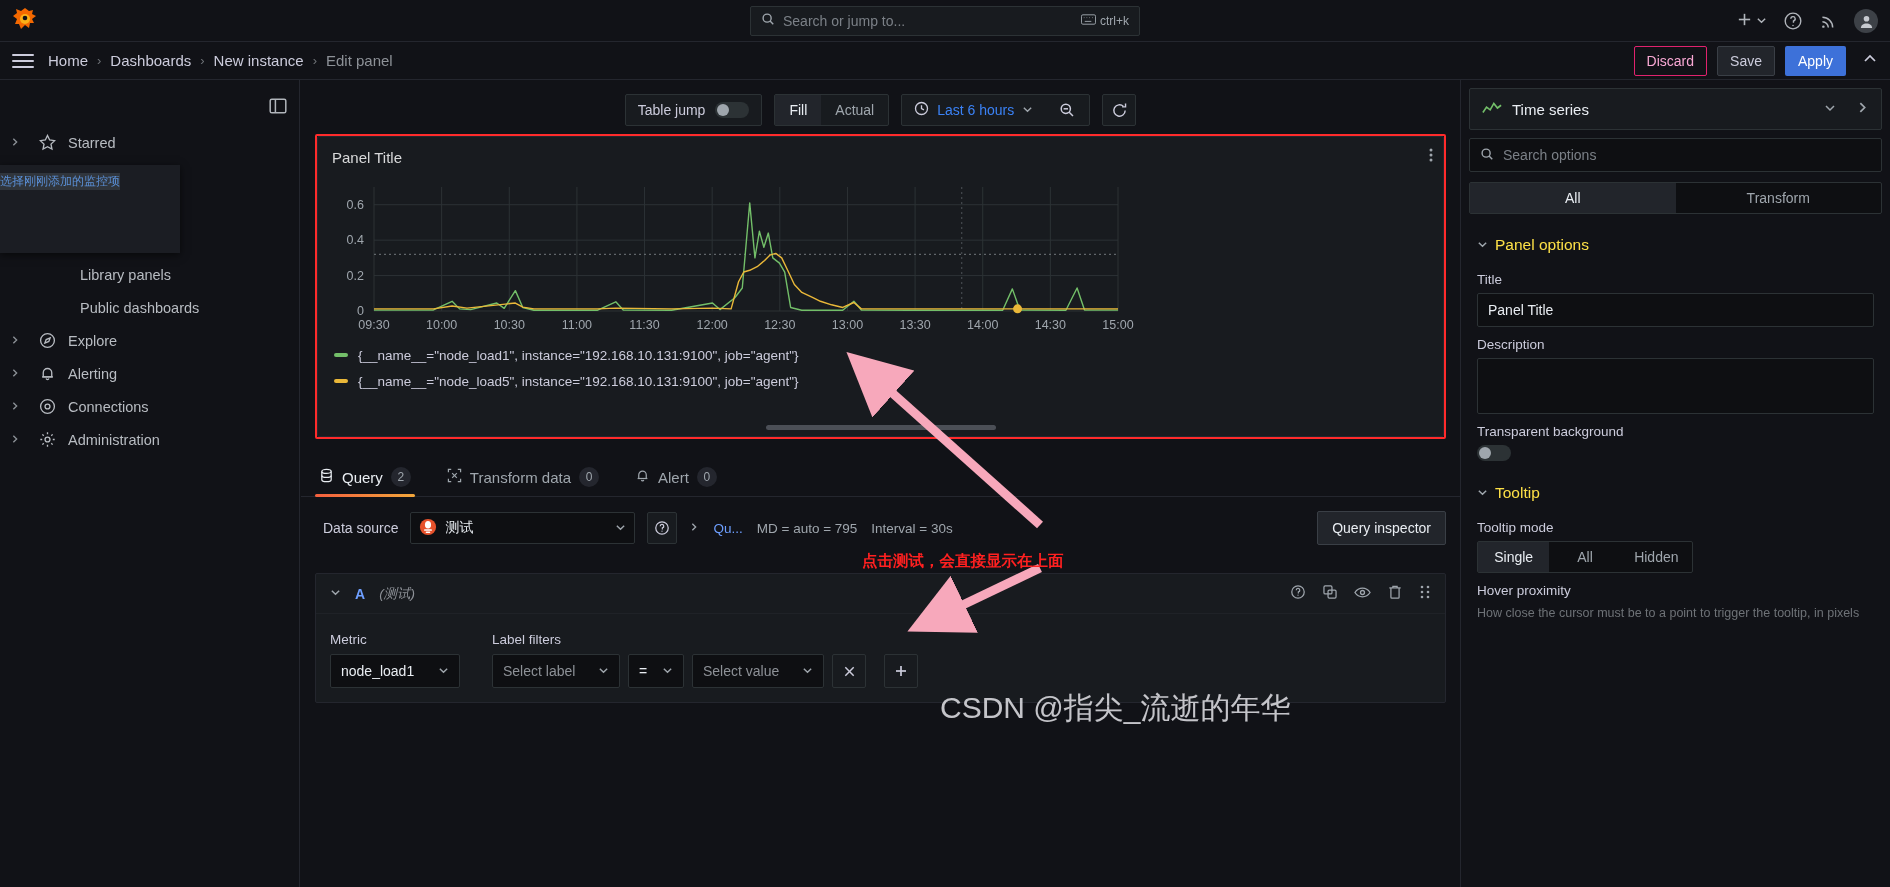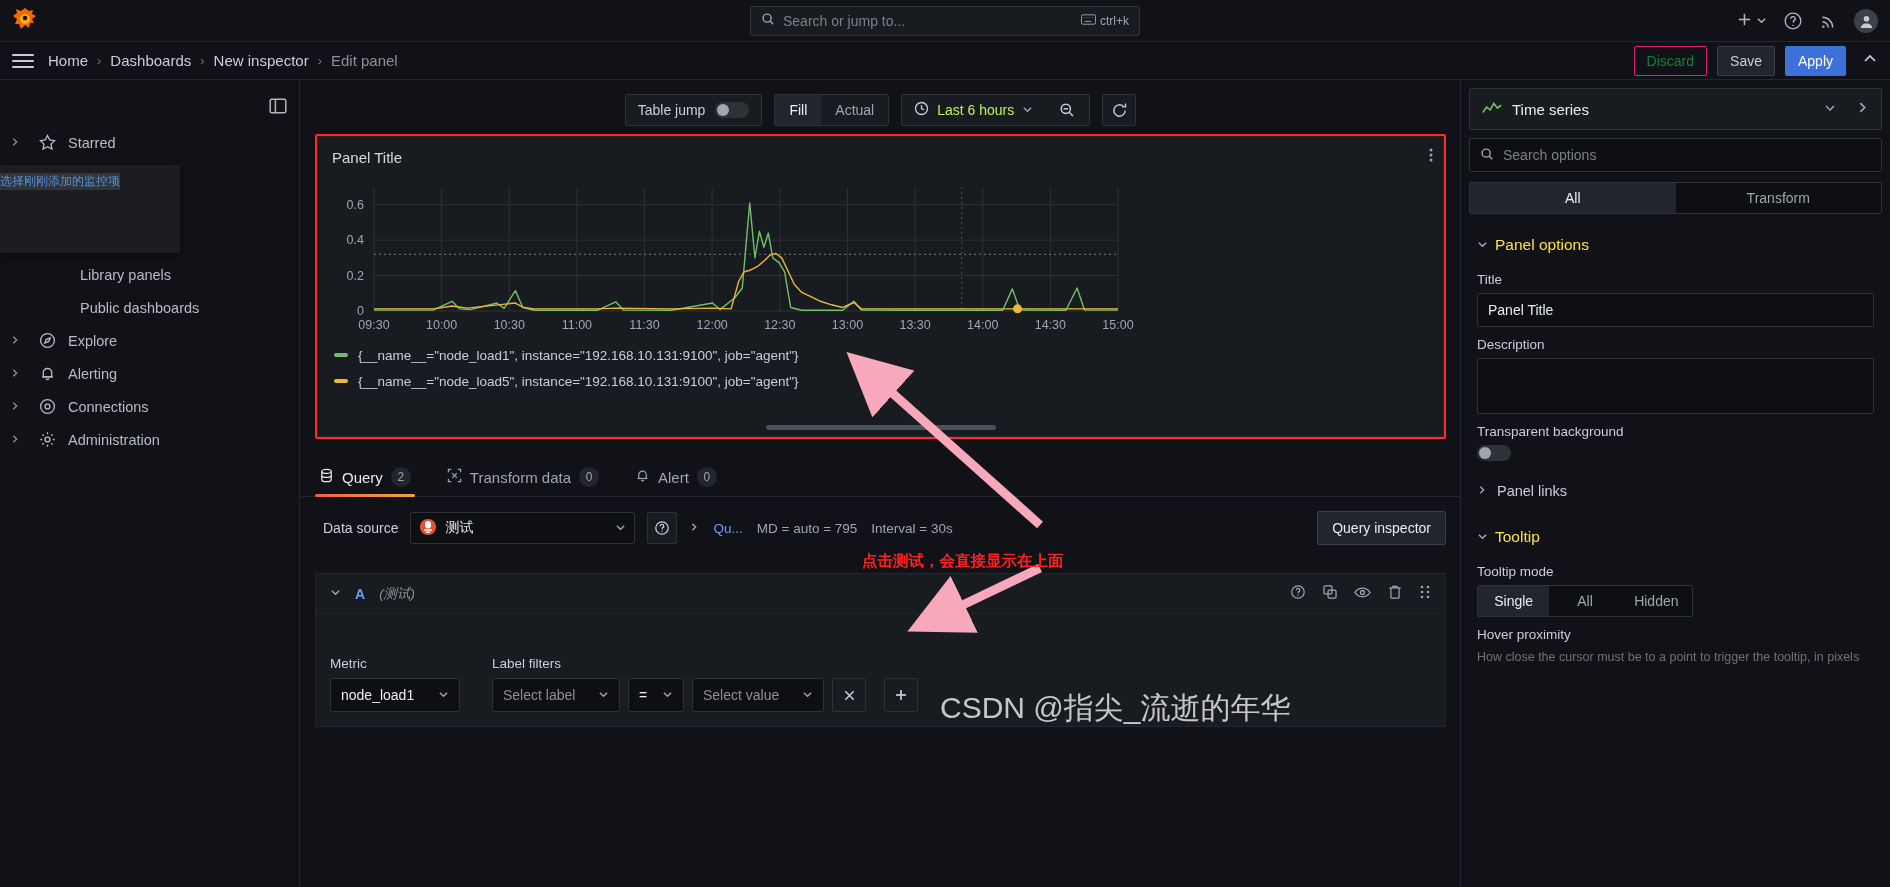--- a/index.html
+++ b/index.html
@@ -58,21 +58,21 @@
   .crumbs .sep{ color:#6e7277; font-size:13px;}
   .crumbs .current{ color:#8d9197; }
   .bread-right{
     position:absolute; right:12px; display:flex; align-items:center; gap:10px;
   }
   .btn{
     height:30px; padding:0 12px; border-radius:2px;
     font-size:14px; display:flex; align-items:center; justify-content:center;
     cursor:pointer; border:1px solid transparent; white-space:nowrap;
   }
-  .btn-discard{ color:#15803d; border-color:#e0226e; background:transparent; }
+  .btn-discard{ color:#f9a8d4; border-color:#e0226e; background:transparent; }
   .btn-save{ color:#ccccdc; background:#22252b; border-color:#3a3f46; }
   .btn-apply{ color:#fff; background:#3d71d9; }
   .chev-up{ color:#ccccdc; cursor:pointer; padding-left:6px; }
 
   
   .sidebar{
     position:absolute; left:0; top:80px; width:300px; bottom:0;
     background:#111217;
     border-right:1px solid #24262e;
     padding-top:8px;
@@ -118,21 +118,21 @@
   }
   .tb-group .seg{
     height:30px; padding:0 14px; display:flex; align-items:center; font-size:14px;
     color:#9fa6ad; cursor:pointer;
   }
   .tb-group .seg.on{ background:#22252b; color:#e9edf2; }
   .toggle-wrap{ display:flex; align-items:center; gap:10px; padding:0 12px; height:32px;}
   .toggle-wrap .tlabel{ font-size:14px; color:#ccccdc;}
   .switch{ width:34px; height:16px; background:#2c3235; border-radius:9px; position:relative;}
   .switch::after{ content:""; position:absolute; left:2px; top:2px; width:12px;height:12px;border-radius:50%;background:#9fa6ad;}
-  .time-picker{ display:flex; align-items:center; gap:8px; padding:0 12px; height:32px; font-size:14px; color:#bef264;}
+  .time-picker{ display:flex; align-items:center; gap:8px; padding:0 12px; height:32px; font-size:14px; color:#3b82f6;}
   .icon-btn{
     width:34px;height:32px;background:#181b1f;border:1px solid #2c3235;border-radius:2px;
     display:flex;align-items:center;justify-content:center;color:#ccccdc;cursor:pointer;
   }
 
   
   .panel-outer{
     margin:0 14px; border:2px solid #ff2b2b; border-radius:2px;
     height:305px; position:relative;
   }
@@ -212,21 +212,21 @@
   .switch-on{ width:34px;height:16px;background:#3d71d9;border-radius:9px;position:relative;}
   .switch-on::after{ content:"";position:absolute;right:2px;top:2px;width:12px;height:12px;border-radius:50%;background:#fff;}
   .runq{
     height:32px; background:#22252b; border:1px solid #3a3f46; border-radius:2px;
     padding:0 14px; display:flex;align-items:center; font-size:14px; color:#e9edf2; cursor:pointer;
     margin-left:auto;
   }
   .bc-group{ height:32px; background:#181b1f;border:1px solid #2c3235;border-radius:2px;display:flex;align-items:center;margin-left:12px;}
   .bc-group .seg{ height:30px;padding:0 12px;display:flex;align-items:center;font-size:14px;color:#9fa6ad;cursor:pointer;}
   .bc-group .seg.on{ background:#22252b;color:#e9edf2;}
-  .metric-block{ margin-top:28px; display:flex; gap:32px; }
+  .metric-block{ margin-top:4px; display:flex; gap:32px; }
   .fieldgroup .flabel{ font-size:13.5px; color:#ccccdc; margin-bottom:7px;}
   .sel{
     height:34px; background:#0e0f12; border:1px solid #2c3235; border-radius:2px;
     display:flex; align-items:center; padding:0 10px; font-size:14px; color:#e9edf2; cursor:pointer; gap:10px;
   }
   .sel .cv{ margin-left:auto; color:#9fa6ad; font-size:11px;}
   .sel.dim{ color:#8d9197;}
   .lf-row{ display:flex; align-items:center; gap:8px;}
   .sq-btn{
     width:34px;height:34px;background:#181b1f;border:1px solid #2c3235;border-radius:2px;
@@ -376,21 +376,21 @@
   <div class="burger">
       <span></span>
       <span></span>
       <span></span>
     </div>
   <div class="crumbs">
     <a>Home</a>
     <span class="sep">›</span>
     <a>Dashboards</a>
     <span class="sep">›</span>
-    <a>New inspector</a>
+    <a>New instance</a>
     <span class="sep">›</span>
     <span class="current">Edit panel</span>
   </div>
   <div class="bread-right">
     <div class="btn btn-discard">Discard</div>
     <div class="btn btn-save">Save</div>
     <div class="btn btn-apply">Apply</div>
     <div class="chev-up">
       <svg width="16" height="16" viewBox="0 0 16 16" fill="none" stroke="#ccccdc" stroke-width="1.7">
           <polyline points="3,10 8,5 13,10"></polyline>
@@ -862,28 +862,20 @@
     <div class="f-input">Panel Title</div>
 
     <div class="f-label">Description</div>
     <div class="f-textarea"></div>
 
     <div class="f-label">Transparent background</div>
     <div style="margin-top:4px">
       <span class="switch" style="display:inline-block"></span>
     </div>
 
-    <div class="sub-row" style="margin-top:10px">
-      <span class="cv">
-        <svg width="10" height="10" viewBox="0 0 12 12" fill="none" stroke="#9fa6ad" stroke-width="1.6">
-            <polyline points="4,2 8,6 4,10"></polyline>
-          </svg>
-      </span>
-      <span>Panel links</span>
-    </div>
   </div>
 
   <div class="sect" style="margin-top:12px">
     <div class="sect-head">
       <span class="cv">
         <svg width="11" height="11" viewBox="0 0 12 12" fill="none" stroke="#9fa6ad" stroke-width="1.6">
             <polyline points="2,4 6,8 10,4"></polyline>
           </svg>
       </span>
       <span>Tooltip</span>

